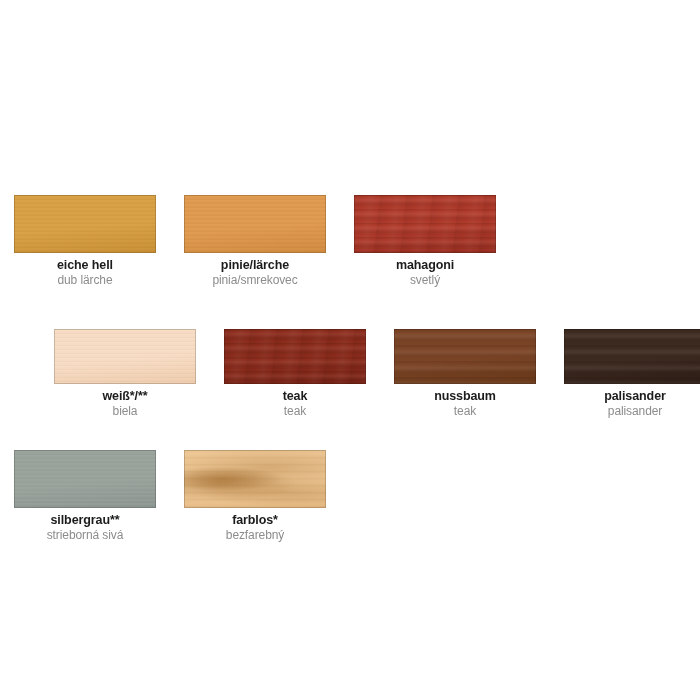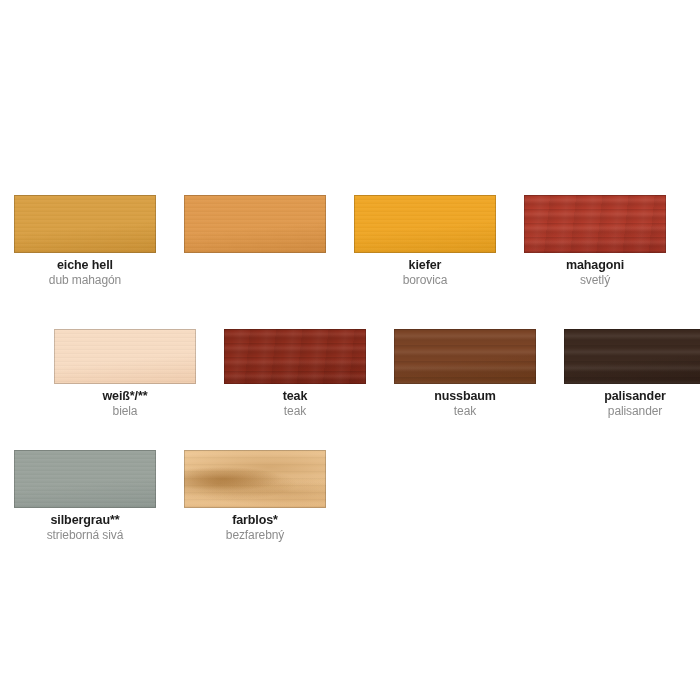--- a/index.html
+++ b/index.html
@@ -134,37 +134,31 @@
 <div id="board">
   <div class="swatch-grid">
       <div class="swatch-row" style="margin-bottom: 42px;">
         <div class="cell">
           <div class="chip" style="height: 58px; background: linear-gradient(175deg, rgb(217, 160, 68) 0%, rgb(217, 160, 68) 55%, rgb(201, 143, 51) 100%);">
             <div class="grain lines"></div>
             <div class="chip-border"></div>
           </div>
           <div class="labels">
             <div class="label-de">eiche hell</div>
-            <div class="label-sk">dub mahagón</div>
+            <div class="label-sk">dub lärche</div>
           </div>
         </div>
         <div class="cell">
           <div class="chip" style="height: 58px; background: linear-gradient(175deg, rgb(224, 154, 78) 0%, rgb(224, 154, 78) 55%, rgb(209, 139, 63) 100%);">
             <div class="grain lines"></div>
             <div class="chip-border"></div>
           </div>
-        </div>
-        <div class="cell">
-          <div class="chip" style="height: 58px; background: linear-gradient(175deg, rgb(240, 167, 38) 0%, rgb(240, 167, 38) 55%, rgb(224, 154, 28) 100%);">
-            <div class="grain lines"></div>
-            <div class="chip-border"></div>
-          </div>
-          <div class="labels">
-            <div class="label-de">kiefer</div>
-            <div class="label-sk">borovica</div>
+          <div class="labels">
+            <div class="label-de">pinie/lärche</div>
+            <div class="label-sk">pinia/smrekovec</div>
           </div>
         </div>
         <div class="cell">
           <div class="chip" style="height: 58px; background: linear-gradient(175deg, rgb(177, 58, 42) 0%, rgb(177, 58, 42) 55%, rgb(156, 47, 34) 100%);">
             <div class="grain streaks"></div>
             <div class="chip-border"></div>
           </div>
           <div class="labels">
             <div class="label-de">mahagoni</div>
             <div class="label-sk">svetlý</div>

